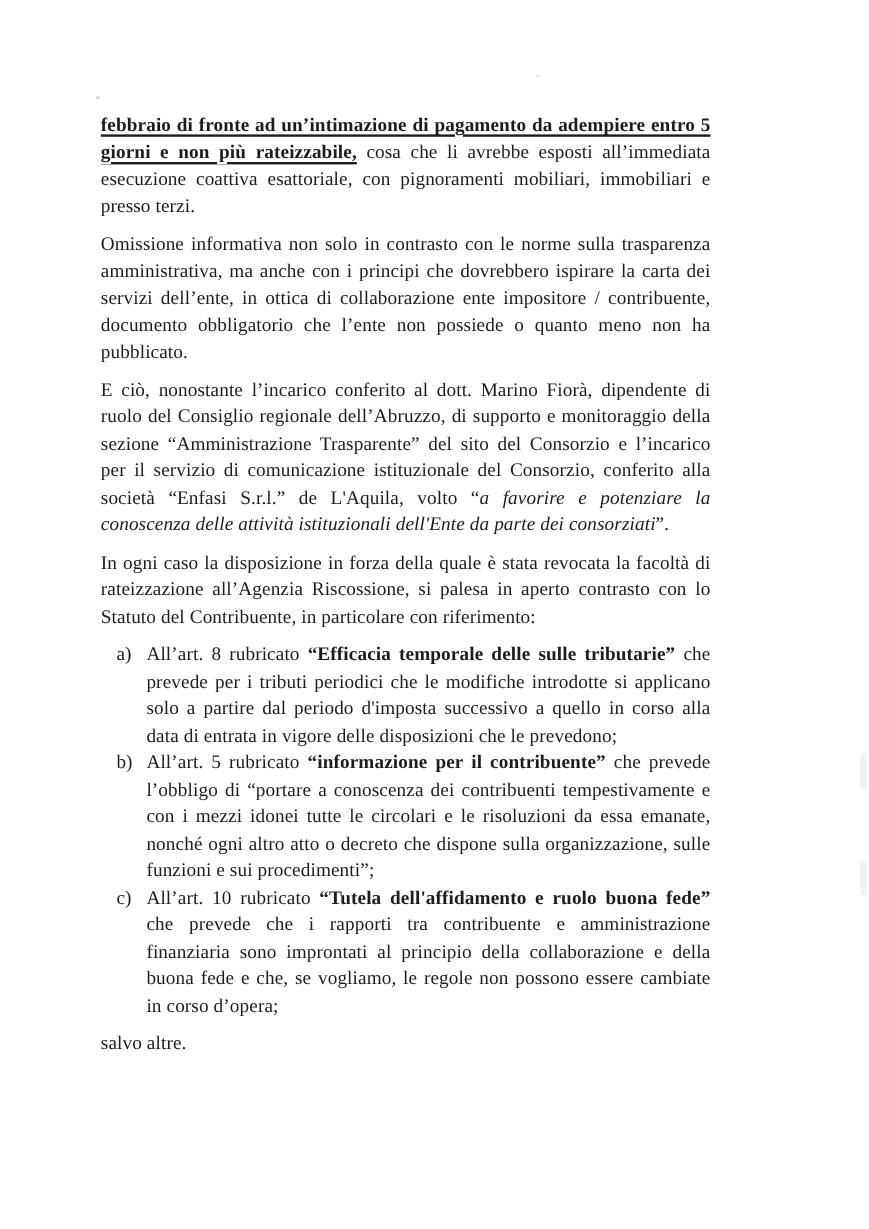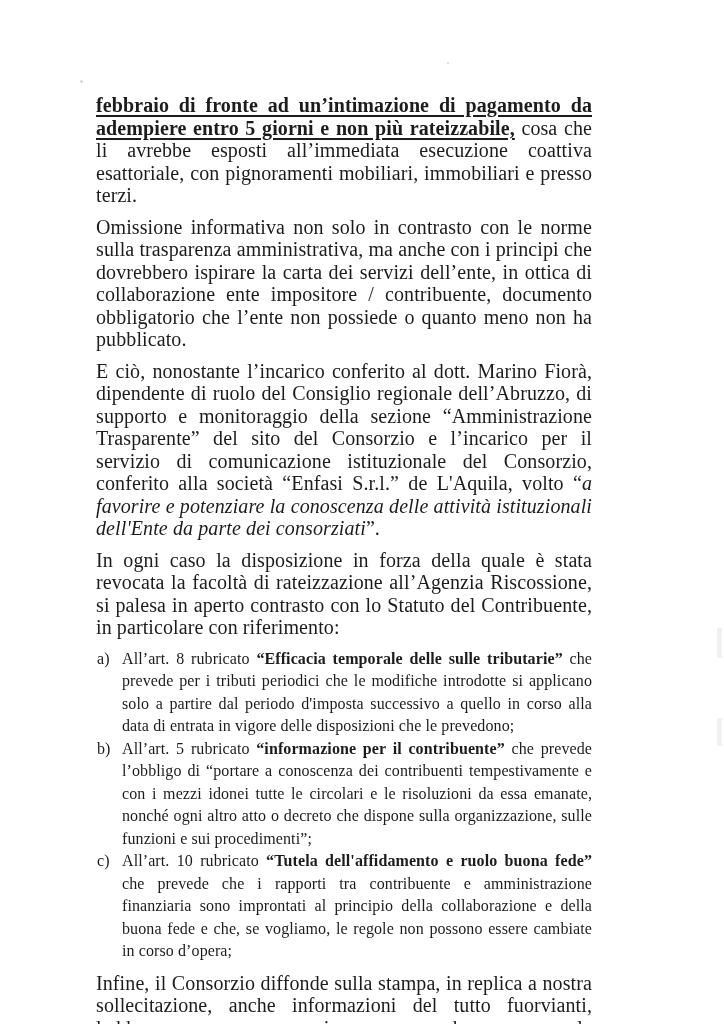--- a/index.html
+++ b/index.html
@@ -15,22 +15,22 @@
     font-family: "Liberation Serif", serif;
     color: #1c1c1c;
   }
   .page {
     position: absolute;
     top: 94px;
     left: 80px;
     width: 512px;
   }
   .para {
-    margin: 0 0 9px 16px;
-    font-size: 20px;
+    margin: 0 0 9px 4px;
+    font-size: 16px;
     line-height: 22.5px;
     text-align: justify;
     letter-spacing: 0.1px;
   }
   .bold { font-weight: bold; }
   .italic { font-style: italic; }
   .bold.underline {
     text-decoration: underline;
     text-decoration-thickness: 1.6px;
     text-underline-offset: 2.5px;
@@ -89,16 +89,16 @@
   <div class="list">
 
     <div class="list-item"><span class="marker">a)</span><span>All’art. 8 rubricato </span><span class="bold">“Efficacia temporale delle sulle tributarie”</span><span> che prevede per i tributi periodici che le modifiche introdotte si applicano solo a partire dal periodo d'imposta successivo a quello in corso alla data di entrata in vigore delle disposizioni che le prevedono;</span></div>
 
     <div class="list-item"><span class="marker">b)</span><span>All’art. 5 rubricato </span><span class="bold">“informazione per il contribuente”</span><span> che prevede l’obbligo di “portare a conoscenza dei contribuenti tempestivamente e con i mezzi idonei tutte le circolari e le risoluzioni da essa emanate, nonché ogni altro atto o decreto che dispone sulla organizzazione, sulle funzioni e sui procedimenti”;</span></div>
 
     <div class="list-item"><span class="marker">c)</span><span>All’art. 10 rubricato </span><span class="bold">“Tutela dell'affidamento e ruolo buona fede”</span><span> che prevede che i rapporti tra contribuente e amministrazione finanziaria sono improntati al principio della collaborazione e della buona fede e che, se vogliamo, le regole non possono essere cambiate in corso d’opera;</span></div>
 
   </div>
 
+  <p class="para"><span>salvo altre.</span></p>
 
-  <p class="para justify-last"><span>Infine, il Consorzio diffonde sulla stampa, in replica a nostra sollecitazione, anche informazioni del tutto fuorvianti, laddove annuncia che la</span></p>
 
 </div>
 
 </body></html>

